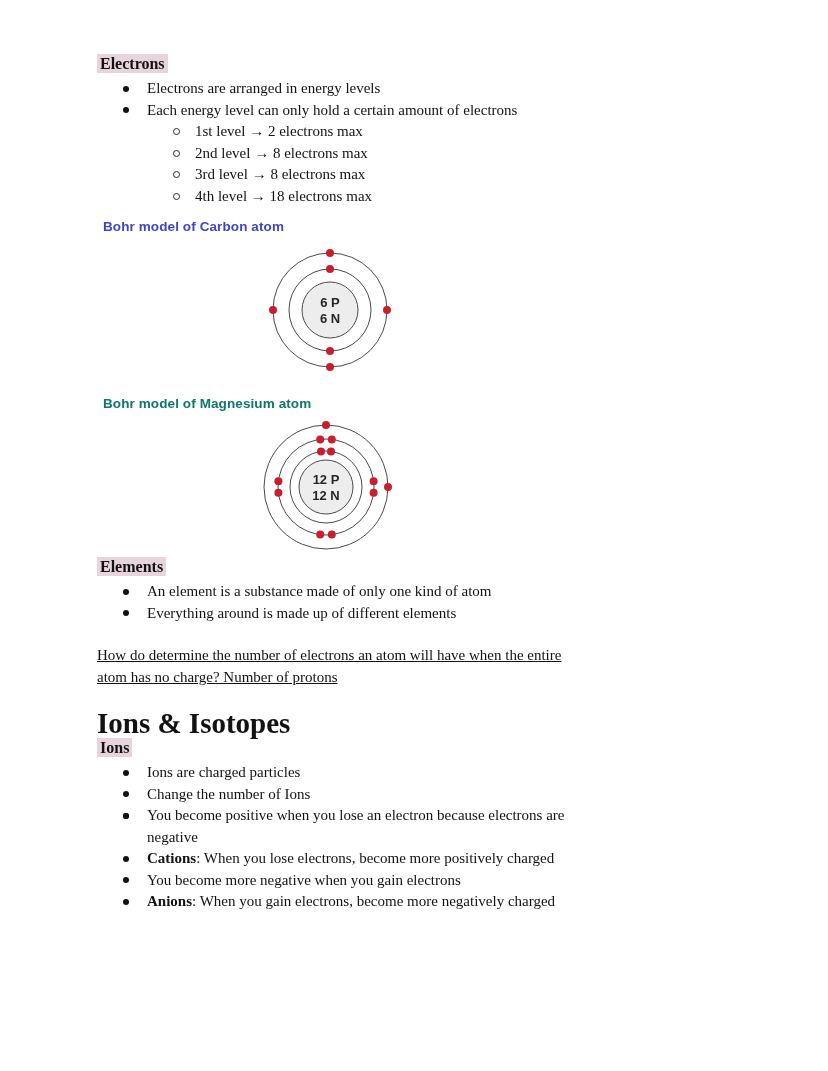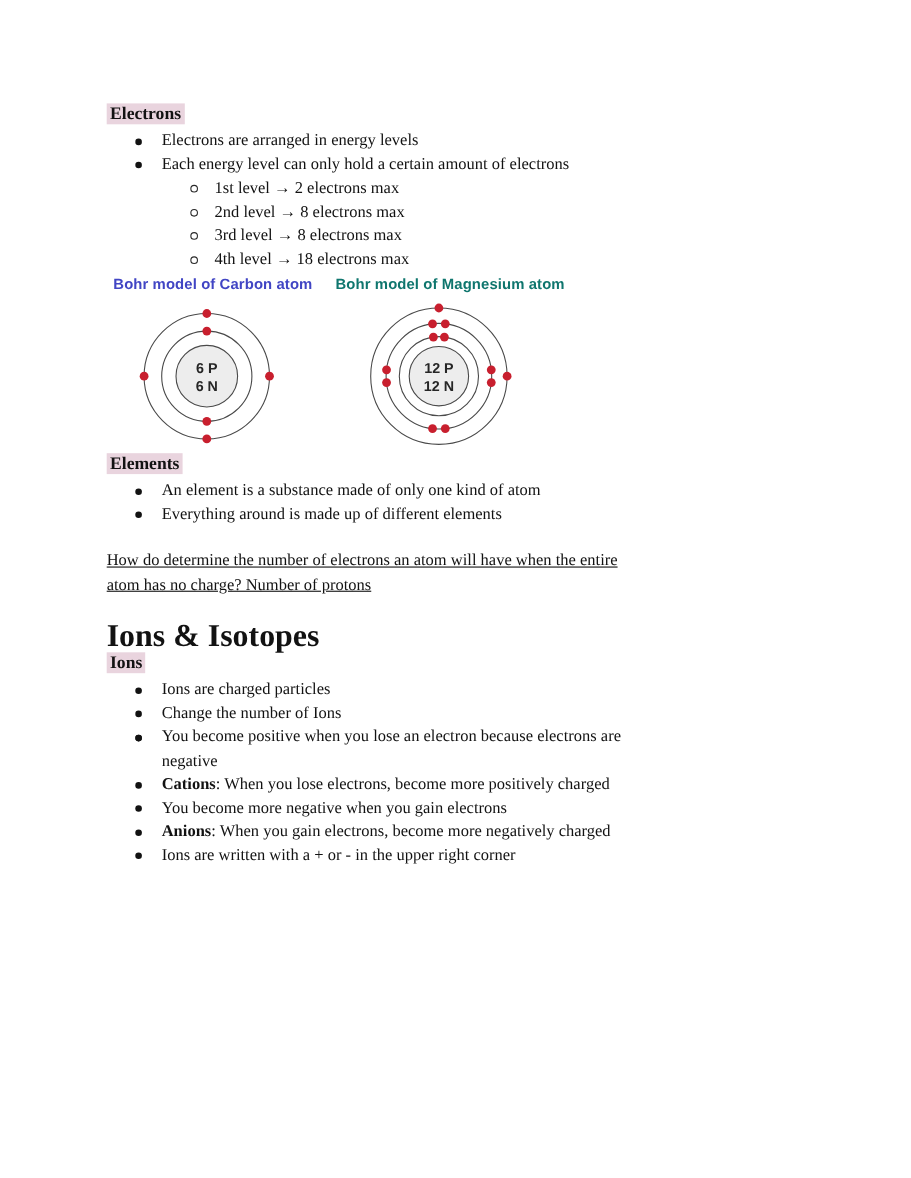--- a/index.html
+++ b/index.html
@@ -4,38 +4,38 @@
 <style>
   * { margin:0; padding:0; box-sizing:border-box; }
   html,body { background:#ffffff; }
   .page {
     position:relative;
     width:656px; height:1071px;
     background:#ffffff;
     color:#121212;
     font-family:"Liberation Serif", serif;
     font-size:15px; line-height:21.5px;
-    padding:94px 88px 0 97px;
+    padding:54px 88px 0 97px;
     overflow:hidden;
   }
   .shead { font-size:16px; line-height:19px; font-weight:bold; margin-bottom:5px; }
   .shead mark { background:var(--hl,#e9d4de); color:inherit; padding:1px 3px; }
   ul.blist { list-style:none; }
   ul.l1 > li { position:relative; padding-left:50px; }
   ul.l1 > li > .dot {
     position:absolute; left:26px; top:7.5px;
     width:6px; height:6px; background:#121212; border-radius:50%;
   }
   ul.l2 > li { position:relative; padding-left:48px; }
   ul.l2 > li > .circ {
     position:absolute; left:26px; top:7px;
     width:7px; height:7px; border:1px solid #2a2a2a; border-radius:50%; background:transparent;
   }
   .btext b { font-weight:bold; }
-  .bohr-row { display:flex; gap:21px; margin-top:4px; padding-left:6px; }
+  .bohr-row { display:flex; gap:21px; margin-top:12px; padding-left:6px;flex-direction:column; }
   .bohr-fig { display:flex; flex-direction:column; align-items:center; }
   .bohr-cap {
     align-self:flex-start;
     font-family:"Liberation Sans", sans-serif;
     font-weight:bold; font-size:13.5px; line-height:16px; letter-spacing:0.1px;
     white-space:nowrap;
   }
   .bohr-fig svg { display:block; }
   .bohr-fig:nth-child(1) svg { margin-top:10px; margin-left:-12px; }
   .bohr-fig:nth-child(2) svg { margin-top:5px;  margin-left:-20px; }
@@ -128,18 +128,17 @@
     <h3 class="shead"><mark>Ions</mark></h3>
     <div>
         <ul class="blist l1">
           <li><span class="dot"></span><span class="btext">Ions are charged particles</span></li>
           <li><span class="dot"></span><span class="btext">Change the number of Ions</span></li>
           <li><span class="dot"></span></li>
           <li><span class="dot"></span><span class="btext">You become positive when you lose an electron because electrons are negative</span></li>
           <li><span class="dot"></span><span class="btext"><b>Cations</b>: When you lose electrons, become more positively charged</span></li>
           <li><span class="dot"></span><span class="btext">You become more negative when you gain electrons</span></li>
           <li><span class="dot"></span><span class="btext"><b>Anions</b>: When you gain electrons, become more negatively charged</span></li>
-          <li><span class="dot"></span><span class="btext">Ions are written with a + or - in the upper right corner</span></li>
         </ul>
       </div>
   </section>
 
 </div>
 
 </body></html>

